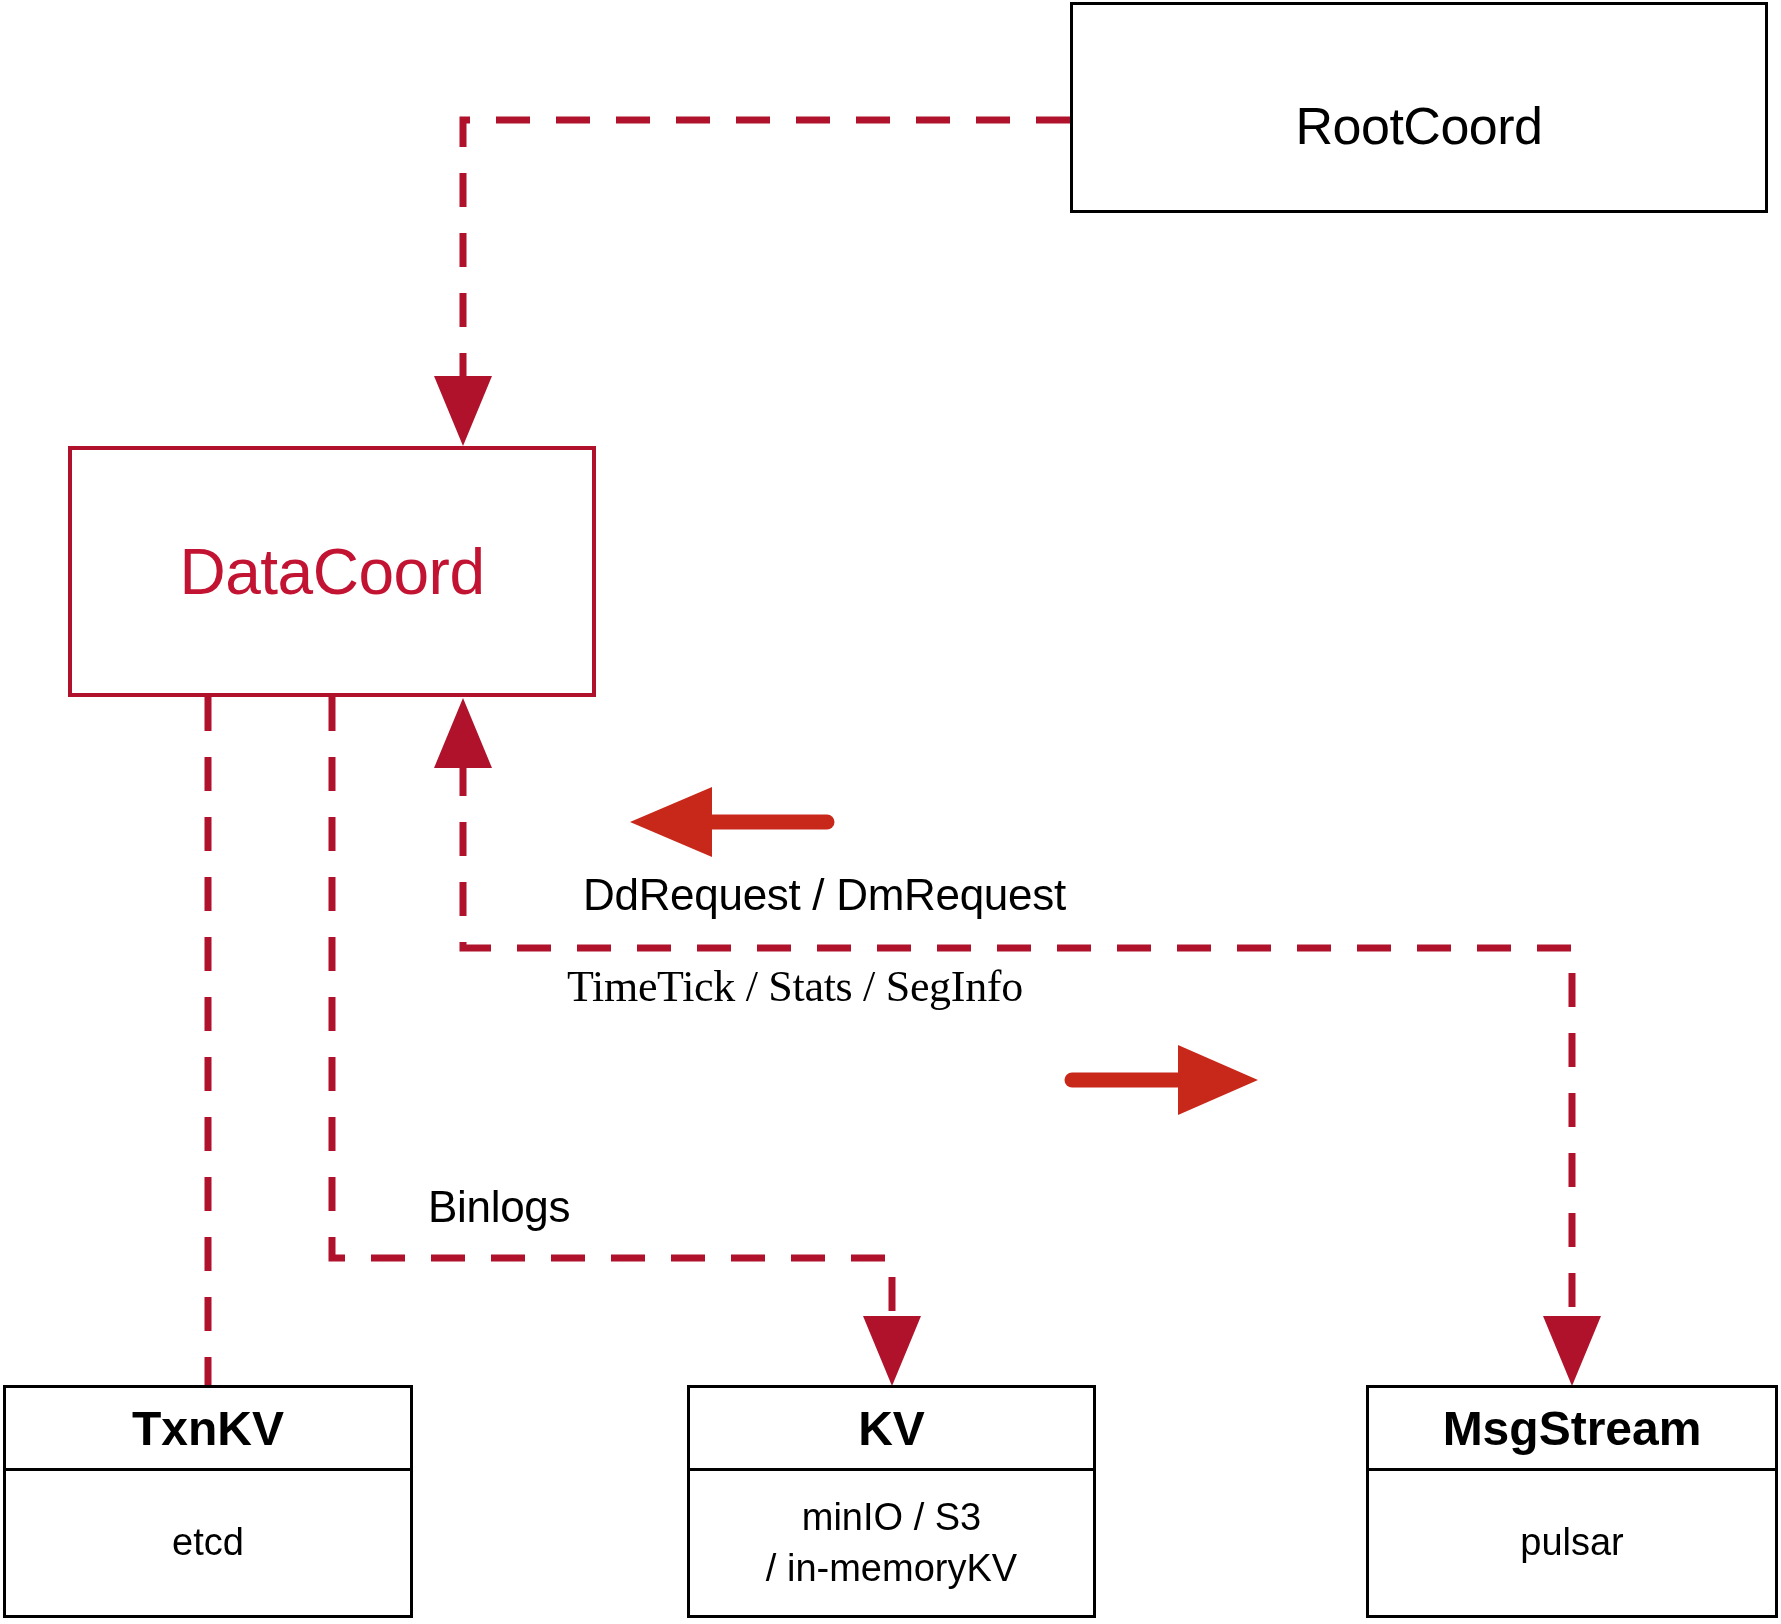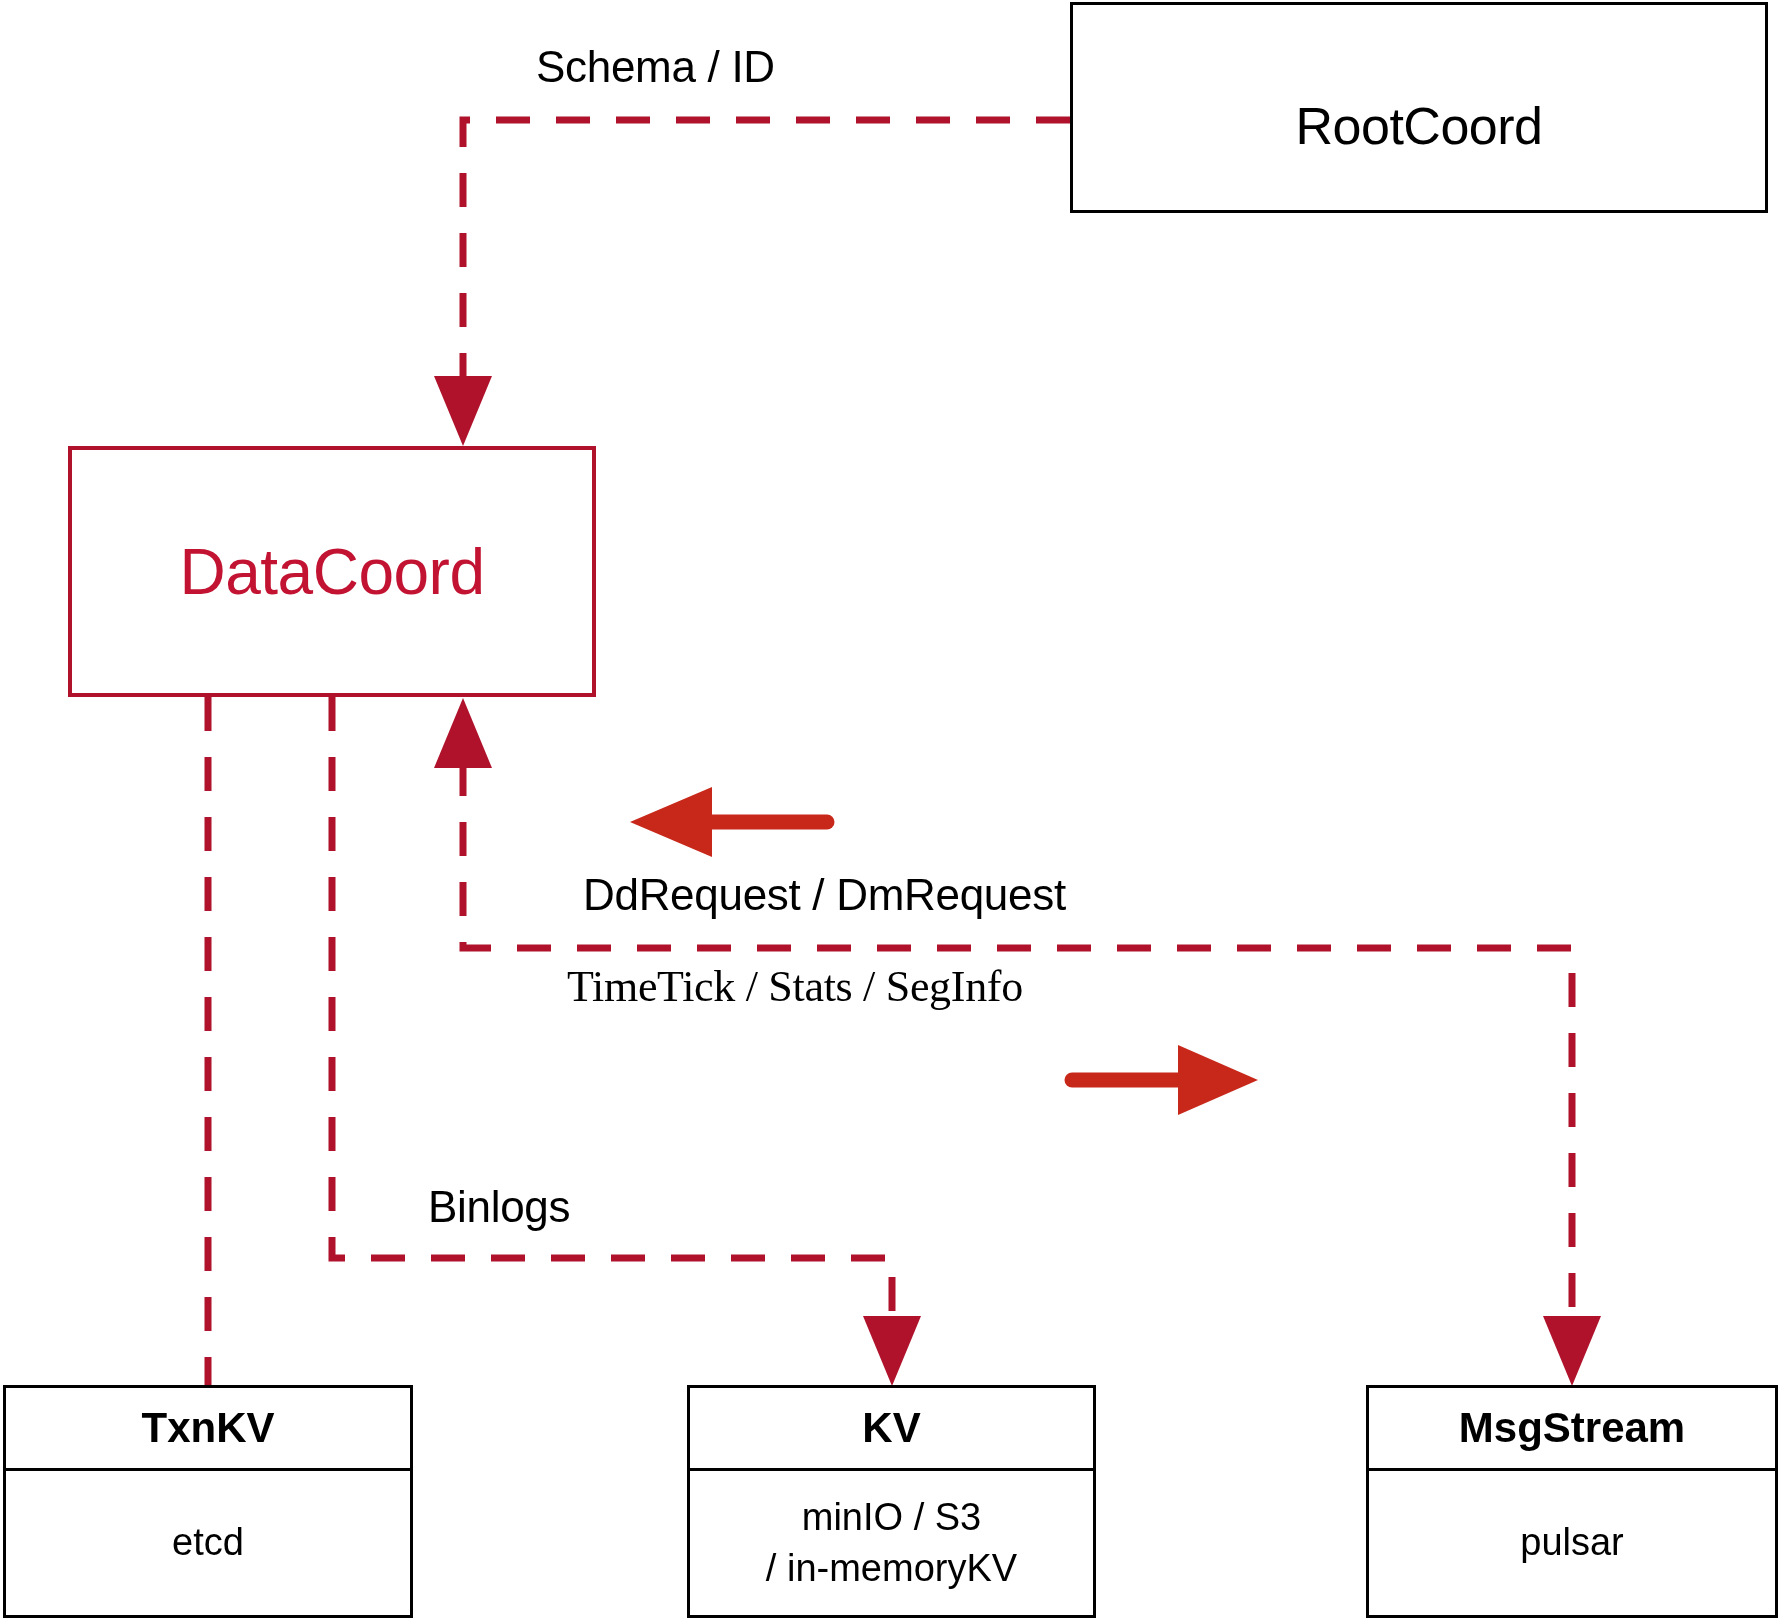--- a/index.html
+++ b/index.html
@@ -62,21 +62,21 @@
     display: flex;
     flex-direction: column;
   }
   .store-header {
     box-sizing: border-box;
     border-bottom: 3px solid #000000;
     display: flex;
     align-items: center;
     justify-content: center;
     font-weight: bold;
-    font-size: 42px;
+    font-size: 48px;
     color: #000000;
     font-family: "Liberation Sans", sans-serif;
   }
   .store-body {
     box-sizing: border-box;
     flex: 1;
     display: flex;
     flex-direction: column;
     align-items: center;
     justify-content: center;
@@ -164,21 +164,20 @@
     </div>
   </div>
 
   <div class="store-box" style="left:1366px; top:1385px; width:412px; height:233px;">
     <div class="store-header" style="height:83px;">MsgStream</div>
     <div class="store-body">
       <span class="line">pulsar</span>
     </div>
   </div>
 
-  <div class="edge-label" style="left:536px; top:42px;">Schema / ID</div>
 
   <div class="edge-label" style="left:583px; top:870px;">DdRequest / DmRequest</div>
 
   <div class="edge-label" style="left:567px; top:961px;font-family:Liberation Serif, serif;">TimeTick / Stats / SegInfo</div>
 
   <div class="edge-label" style="left:428px; top:1182px;">Binlogs</div>
 
 </div>
 
 </body></html>

